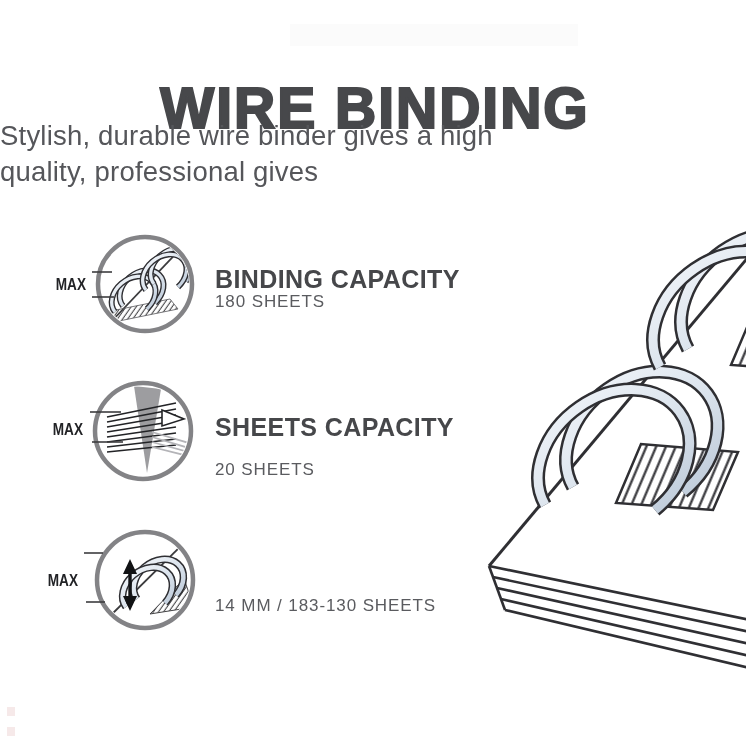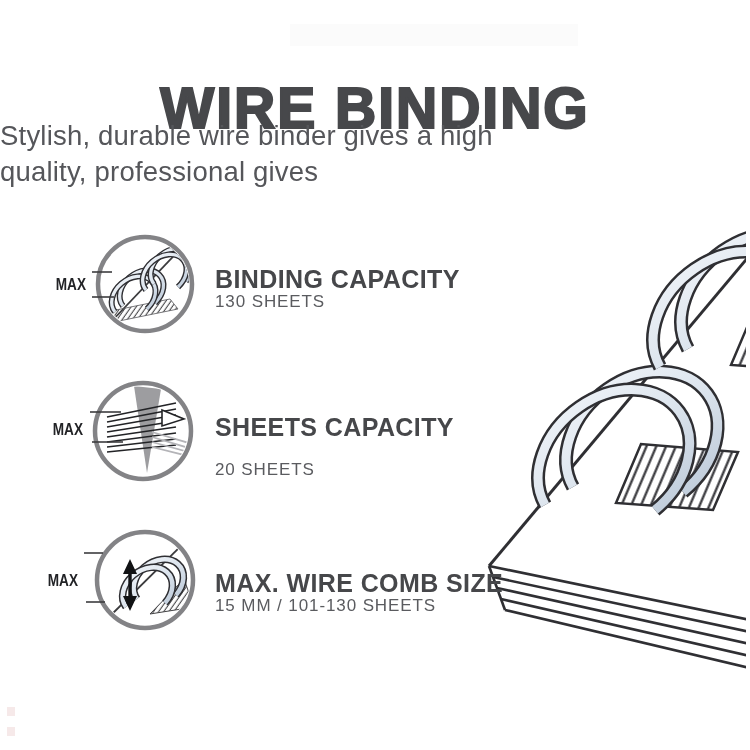--- a/index.html
+++ b/index.html
@@ -171,21 +171,20 @@
         <line x1="86" y1="602" x2="105" y2="602"></line>
       </g>
     </g>
   </svg>
 
   <div class="max-label" style="left:42px;top:275px;">MAX</div>
   <div class="max-label" style="left:39px;top:420px;">MAX</div>
   <div class="max-label" style="left:34px;top:571px;">MAX</div>
 
   <div class="feat-label" style="top:265px;">BINDING CAPACITY</div>
-  <div class="feat-value" style="top:292px;">130 SHEETS</div>
+  <div class="feat-value" style="top:292px;">180 SHEETS</div>
 
   <div class="feat-label" style="top:413px;">SHEETS CAPACITY</div>
   <div class="feat-value" style="top:460px;">20 SHEETS</div>
 
-  <div class="feat-label" style="top:569px;">MAX. WIRE COMB SIZE</div>
-  <div class="feat-value" style="top:596px;">15 MM / 101-130 SHEETS</div>
+  <div class="feat-value" style="top:596px;">14 MM / 183-130 SHEETS</div>
 
 </div>
 
 </body></html>

